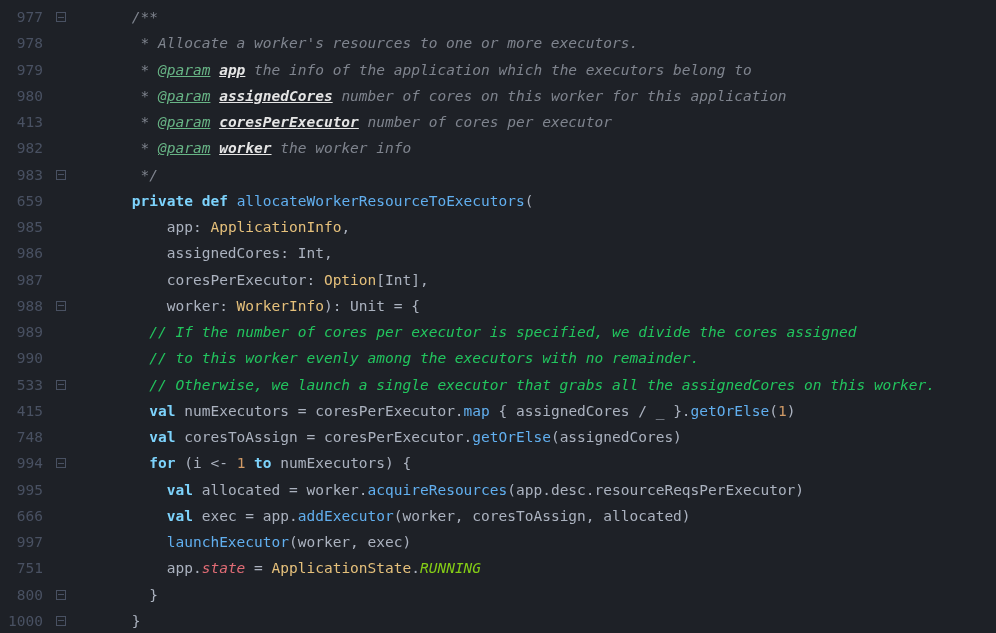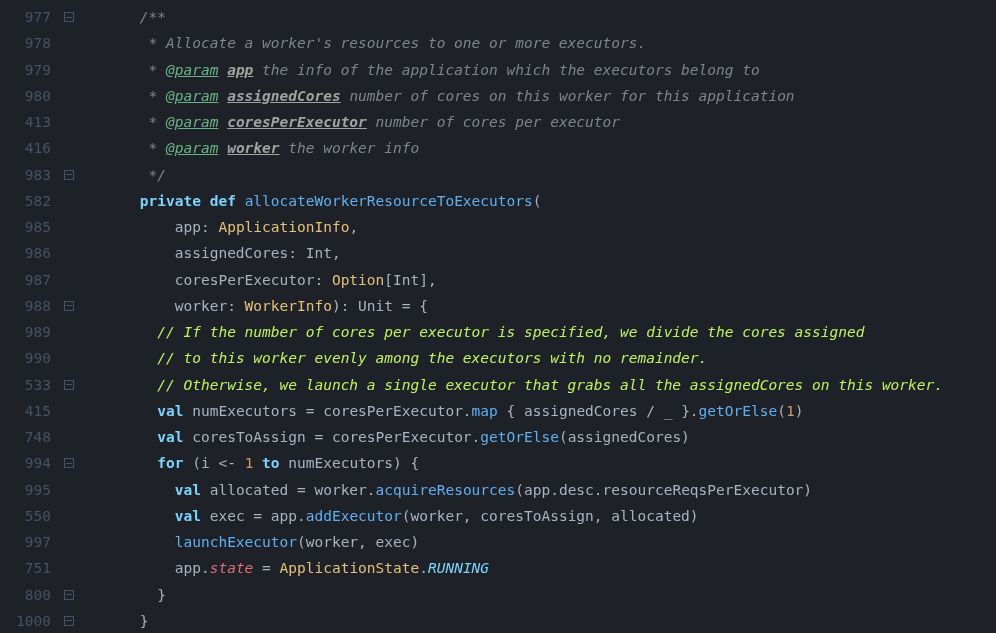--- a/index.html
+++ b/index.html
@@ -9,21 +9,20 @@
     font-family: 'Menlo', 'Consolas', 'DejaVu Sans Mono', monospace;
     font-size: 14.5px;
     line-height: 26.25px;
     overflow: hidden;
     width: 996px;
     height: 633px;
   }
   .editor {
     display: flex;
     height: 100%;
-    padding-left: 8px;
   }
   .gutter {
     background: #1e2127;
     color: #495162;
     text-align: right;
     user-select: none;
     flex: none;
     display: flex;
   }
   .line-numbers {
@@ -59,58 +58,58 @@
   }
   .code {
     padding: 4px 0 0 24px;
     white-space: pre;
     flex: 1;
   }
   .code .line {
     height: 26.25px;
   }
   
-  .c   { color: #bef264; font-style: italic; margin-top: 28px; }          
+  .c   { color: #22c55e; font-style: italic; margin-top: 28px; }          
   .doc { color: #7f848e; font-style: italic; }
   .tag { color: #68b586; font-style: italic; text-decoration: underline; } 
-  .pn  { color: #a3a3a3; font-style: italic; text-decoration: underline; font-weight: 700; margin-top: 9px; } 
+  .pn  { color: #e5e5e5; font-style: italic; text-decoration: underline; font-weight: 700; margin-top: 9px; } 
   .kw  { color: #7dd3fc; font-weight: 700; }             
   .fn  { color: #61afef; }                               
   .ty  { color: #e5c07b; }                               
   .p   { color: #abb2bf; }                               
   .num { color: #d19a66; }
-  .const { color: #7dd3fc; font-style: italic; }
+  .const { color: #84cc16; font-style: italic; }
   .field { color: #e06c75; font-style: italic; margin-top: 13px; }
 </style>
 </head>
 <body>
 
 <div class="editor">
   <div class="gutter">
     <div class="line-numbers" id="line-numbers">
         <div>977</div>
         <div>978</div>
         <div>979</div>
         <div>980</div>
         <div>413</div>
-        <div>416</div>
+        <div>982</div>
         <div>983</div>
-        <div>582</div>
+        <div>659</div>
         <div>985</div>
         <div>986</div>
         <div>987</div>
         <div>988</div>
         <div>989</div>
         <div>990</div>
         <div>533</div>
         <div>415</div>
         <div>748</div>
         <div>994</div>
         <div>995</div>
-        <div>550</div>
+        <div>666</div>
         <div>997</div>
         <div>751</div>
         <div>800</div>
         <div>1000</div>
       </div>
     <div class="fold-col" id="fold-col">
         <div>
           <span class="fold-icon"></span>
         </div>
         <div></div>

